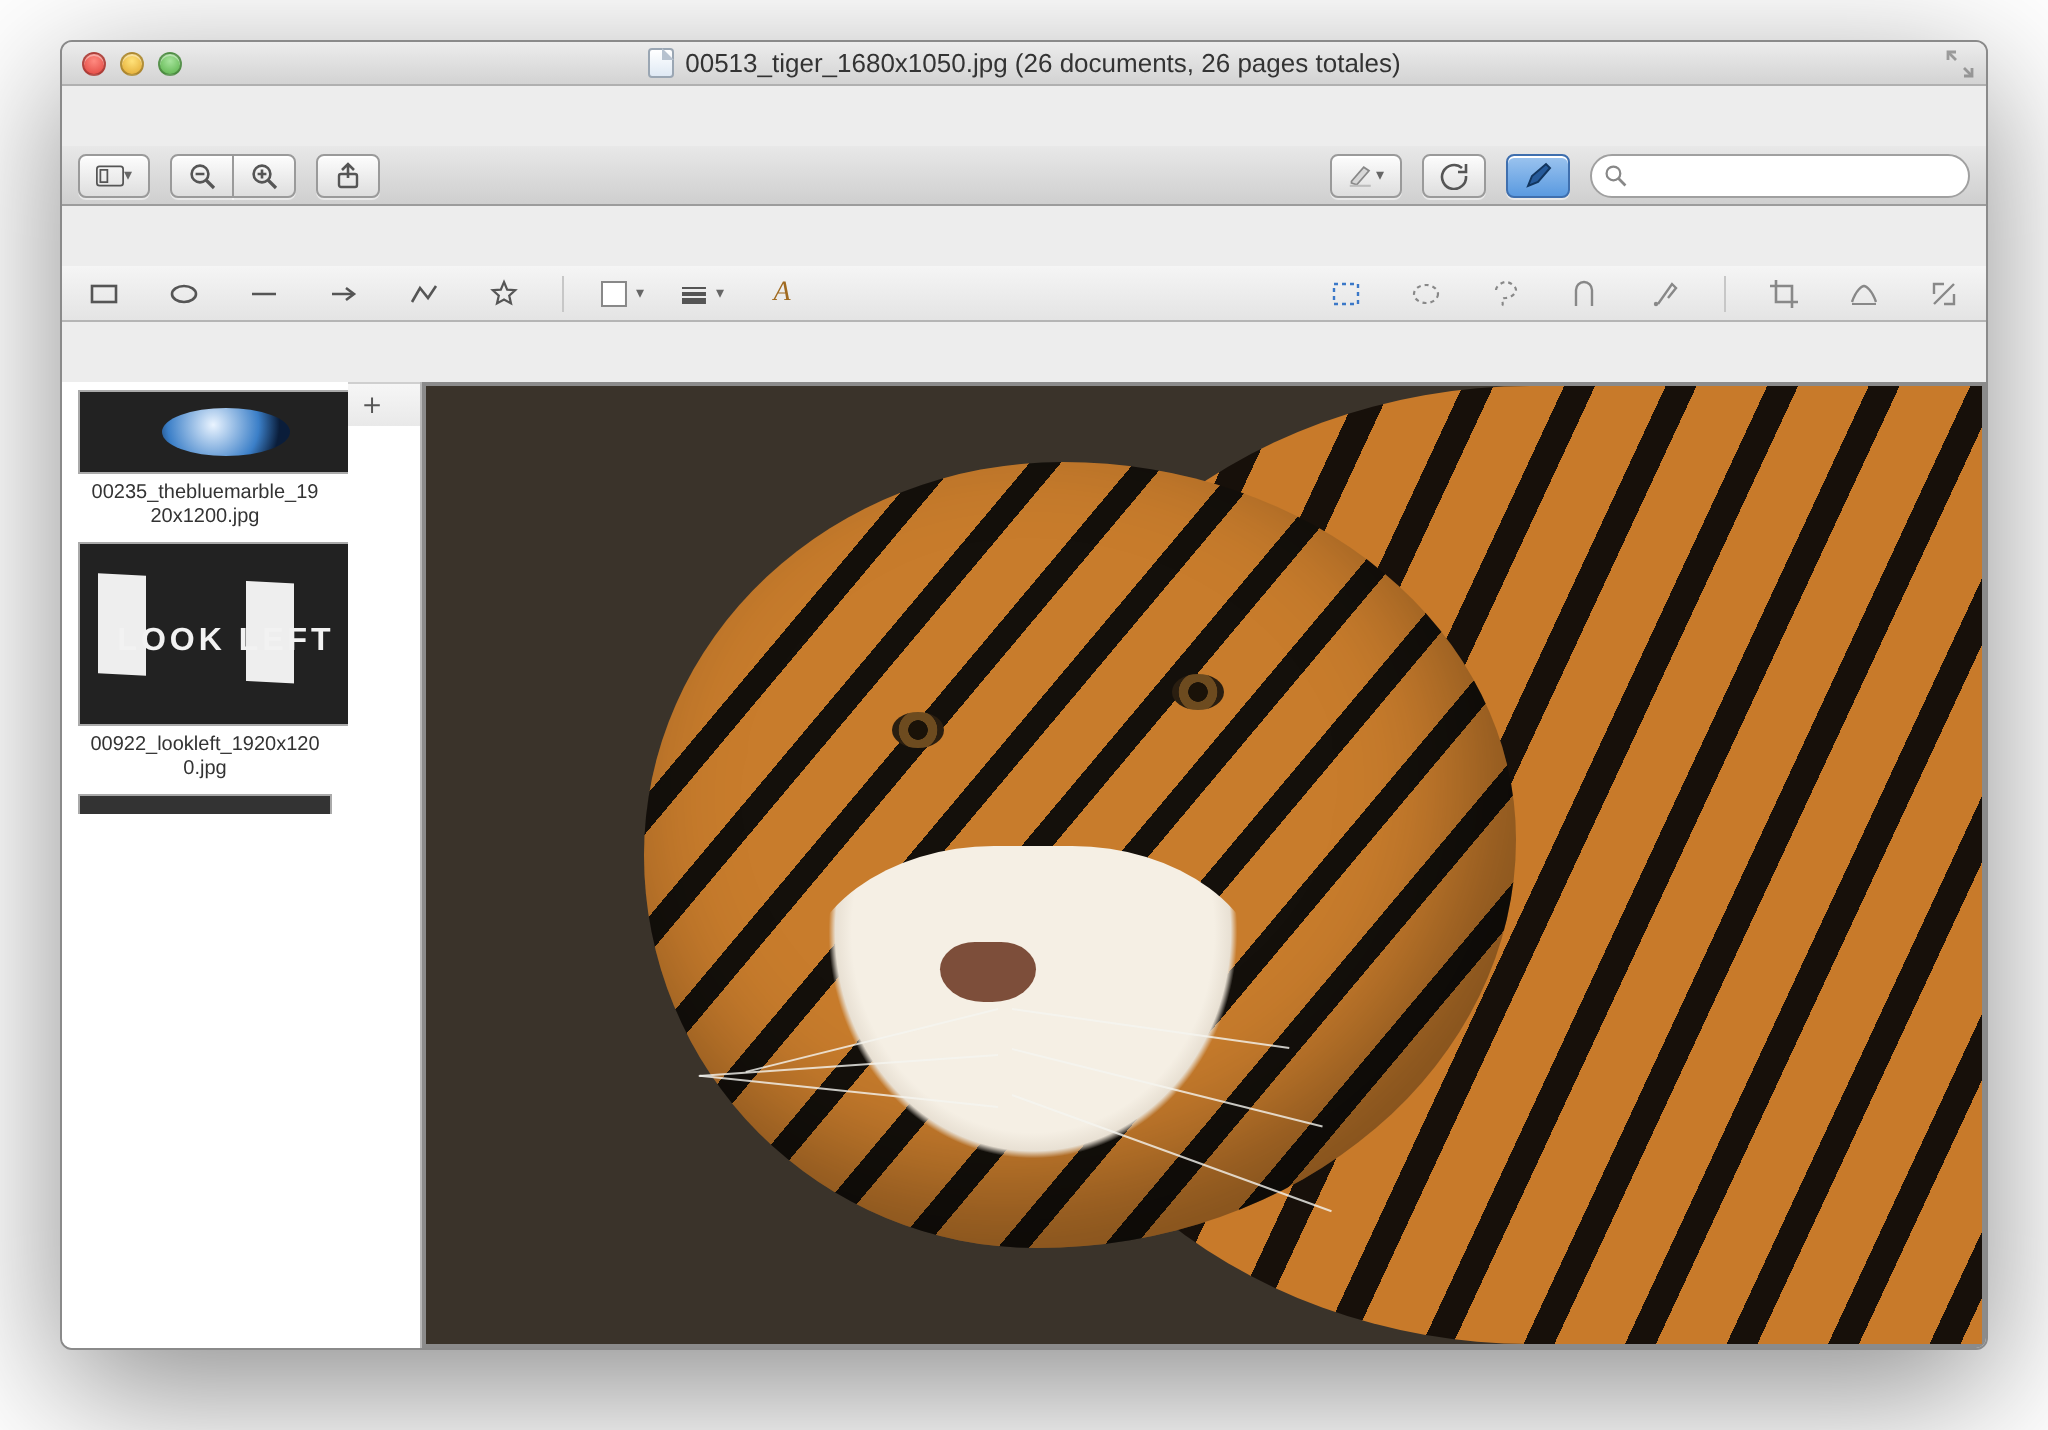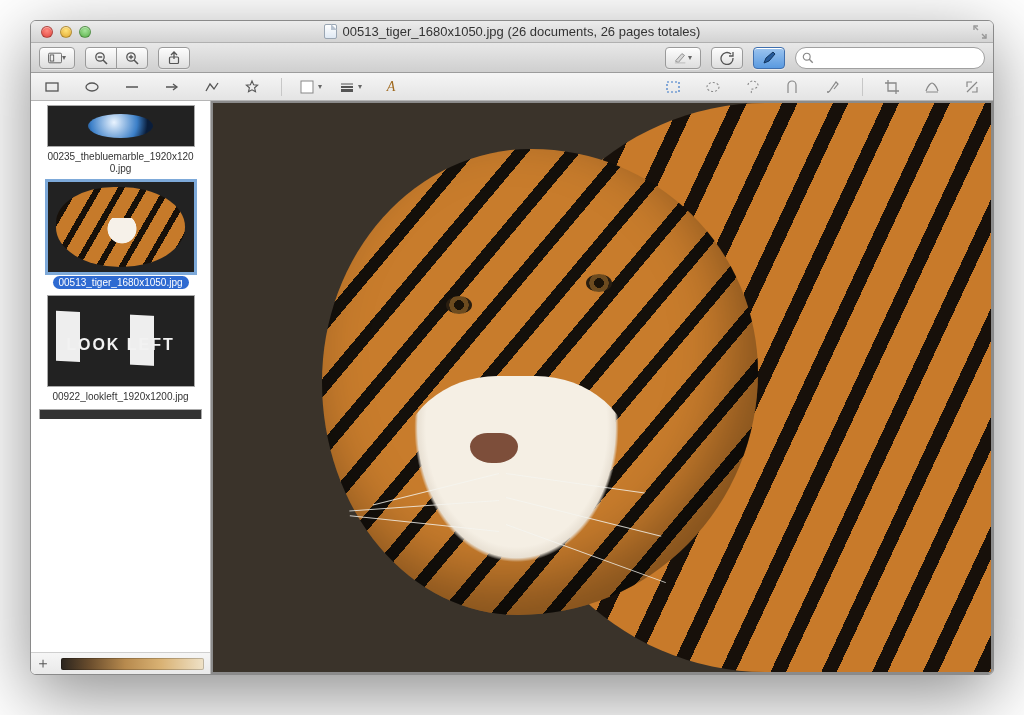--- a/index.html
+++ b/index.html
@@ -1,20 +1,20 @@
 <!DOCTYPE html>
 <html><head>
 <meta charset="utf-8">
 <style>
   html,body{margin:0;padding:0;height:100%;font-family:"Lucida Grande","Helvetica Neue",Arial,sans-serif;font-size:11px;color:#222;background:#fff;}
   *{box-sizing:border-box;}
   
   .stage{width:1024px;height:715px;position:relative;}
   .shadow{position:absolute;inset:20px 30px 40px 30px;border-radius:8px;filter:drop-shadow(0 20px 35px rgba(0,0,0,.45));}
-  .window{width:100%;height:100%;border:1px solid #8a8a8a;border-radius:6px;overflow:hidden;background:#ededed;display:flex;flex-direction:column;}
+  .window{width:100%;height:100%;border:1px solid #8a8a8a;border-radius:6px;overflow:hidden;background:#ededed;display:flex;flex-direction:column;gap:30px;}
   
   .titlebar{height:22px;background:linear-gradient(#ececec,#d3d3d3);border-bottom:1px solid #b0b0b0;display:flex;align-items:center;position:relative;}
   .traffic{display:flex;gap:7px;padding-left:10px;}
   .dot{width:12px;height:12px;border-radius:50%;border:1px solid rgba(0,0,0,.25);box-shadow:inset 0 1px 0 rgba(255,255,255,.4);}
   .dot.red{background:radial-gradient(circle at 50% 35%,#ff8a80,#e0443e);}
   .dot.yel{background:radial-gradient(circle at 50% 35%,#ffe27a,#e1a830);}
   .dot.grn{background:radial-gradient(circle at 50% 35%,#a6e39c,#58b148);}
   .title{position:absolute;left:0;right:0;text-align:center;font-size:13px;color:#333;pointer-events:none;display:flex;justify-content:center;align-items:center;gap:6px;}
   .title .jpgicon{width:13px;height:15px;background:linear-gradient(#fff,#dfe9f4);border:1px solid #9aa6b3;border-radius:2px;position:relative;}
   .title .jpgicon::after{content:"";position:absolute;right:-1px;top:-1px;border:3px solid transparent;border-left-color:#b7c2cf;border-bottom-color:#b7c2cf;}
@@ -37,21 +37,21 @@
   
   .markupbar{height:28px;background:linear-gradient(#f5f5f5,#e4e4e4);border-bottom:1px solid #b5b5b5;display:flex;align-items:center;padding:0 10px;gap:18px;}
   .mbtn{width:22px;height:22px;display:flex;align-items:center;justify-content:center;color:#5a5a5a;border-radius:3px;}
   .mbtn svg{width:16px;height:16px;}
   .mdiv{width:1px;height:18px;background:#c7c7c7;}
   .mspacer{flex:1;}
   .msel{display:flex;align-items:center;gap:4px;}
   .chev{font-size:8px;color:#666;}
   
   .body{flex:1;display:flex;min-height:0;}
-  .sidebar{width:180px;background:#fff;border-right:1px solid #b9b9b9;display:flex;flex-direction:column;}
+  .sidebar{width:180px;background:#fff;border-right:1px solid #b9b9b9;display:flex;flex-direction:row;}
   .thumbs{flex:1;overflow:hidden;padding:4px 8px;}
   .thumb{margin-bottom:6px;text-align:center;}
   .thumb .img{width:148px;height:92px;margin:0 auto 4px;border:1px solid #aaa;background:#222;position:relative;overflow:hidden;}
   .thumb.sel .img{outline:3px solid #7da9d9;outline-offset:-1px;border-color:#6d95c6;}
   .thumb .lbl{font-size:10px;color:#333;line-height:12px;word-break:break-all;padding:0 6px;}
   .thumb.sel .lbl span{background:#2e6ad1;color:#fff;border-radius:7px;padding:1px 6px;box-decoration-break:clone;-webkit-box-decoration-break:clone;}
   .addbar{height:22px;border-top:1px solid #cfcfcf;display:flex;align-items:center;background:linear-gradient(#f6f6f6,#e9e9e9);}
   .addbar .plus{width:24px;height:100%;display:flex;align-items:center;justify-content:center;color:#555;font-size:15px;}
   .addbar .strip{flex:1;height:12px;margin:0 6px;border-radius:2px;background:linear-gradient(90deg,#2a241e 0%,#6a4d2d 20%,#b78a4e 45%,#d9b274 70%,#efe2c8 100%);box-shadow:inset 0 0 0 1px rgba(0,0,0,.2);}
   .canvas{flex:1;background:#8b8b8b;display:flex;align-items:stretch;justify-content:stretch;overflow:hidden;}
@@ -265,24 +265,20 @@
           </div>
   </div>
 
   <div class="body">
 
     <div class="sidebar">
       <div class="thumbs" id="thumbs">
               <div class="thumb">
                 <div class="img earth" style="height: 42px;"></div>
                 <div class="lbl"><span>00235_thebluemarble_1920x1200.jpg</span></div>
-              </div>
-              <div class="thumb sel">
-                <div class="img tiger2"></div>
-                <div class="lbl"><span>00513_tiger_1680x1050.jpg</span></div>
               </div>
               <div class="thumb">
                 <div class="img lookleft"></div>
                 <div class="lbl"><span>00922_lookleft_1920x1200.jpg</span></div>
               </div>
               <div class="partial"></div>
             </div>
       <div class="addbar">
         <div class="plus">＋</div>
         <div class="strip"></div>

